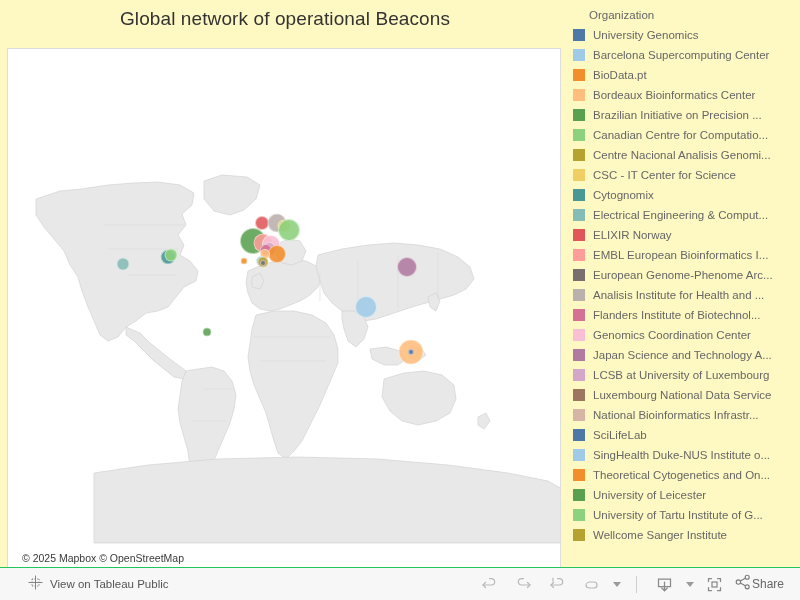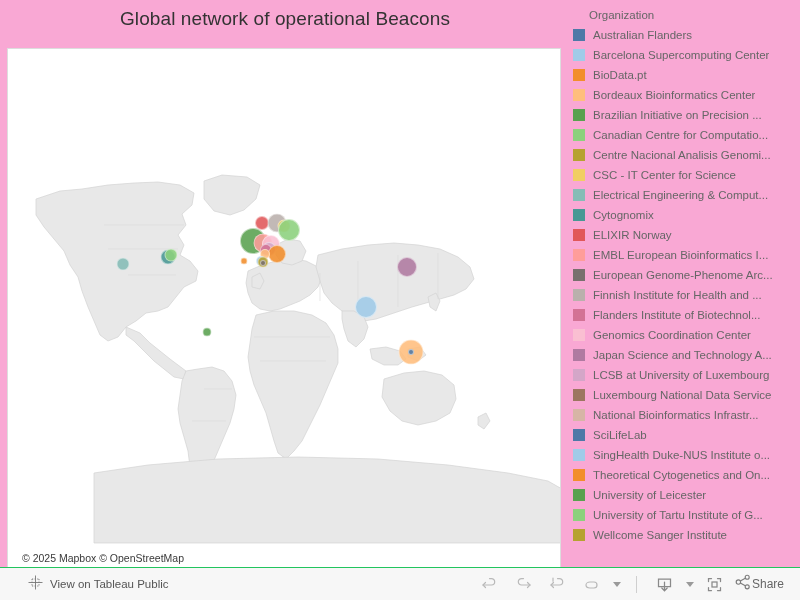--- a/index.html
+++ b/index.html
@@ -8,21 +8,21 @@
     width: 800px;
     height: 600px;
     background: #ffffff;
     font-family: "Liberation Sans", sans-serif;
     overflow: hidden;
   }
   #app {
     position: relative;
     width: 800px;
     height: 600px;
-    background: #f9a8d4;
+    background: #fef9c3;
   }
 
   
   .viz-title {
     position: absolute;
     left: 0;
     top: 8px;
     width: 570px;
     text-align: center;
     font-size: 19px;
@@ -274,21 +274,21 @@
     </div>
 
     <div class="attribution">© 2025 Mapbox  © OpenStreetMap</div>
   </div>
 
   <div class="legend">
     <div class="legend-title">Organization</div>
     <ul class="legend-list" id="legend-list">
         <li class="legend-item">
           <span class="legend-swatch" style="background: rgb(78, 121, 167);"></span>
-          <span class="legend-label">Australian Flanders</span>
+          <span class="legend-label">University Genomics</span>
         </li>
         <li class="legend-item">
           <span class="legend-swatch" style="background: rgb(160, 203, 232);"></span>
           <span class="legend-label">Barcelona Supercomputing Center</span>
         </li>
         <li class="legend-item">
           <span class="legend-swatch" style="background: rgb(242, 142, 43);"></span>
           <span class="legend-label">BioData.pt</span>
         </li>
         <li class="legend-item">
@@ -305,42 +305,42 @@
         </li>
         <li class="legend-item">
           <span class="legend-swatch" style="background: rgb(182, 162, 48);"></span>
           <span class="legend-label">Centre Nacional Analisis Genomi...</span>
         </li>
         <li class="legend-item">
           <span class="legend-swatch" style="background: rgb(241, 206, 99);"></span>
           <span class="legend-label">CSC - IT Center for Science</span>
         </li>
         <li class="legend-item">
+          <span class="legend-swatch" style="background: rgb(73, 152, 148);"></span>
+          <span class="legend-label">Cytognomix</span>
+        </li>
+        <li class="legend-item">
           <span class="legend-swatch" style="background: rgb(134, 188, 182);"></span>
           <span class="legend-label">Electrical Engineering &amp; Comput...</span>
         </li>
         <li class="legend-item">
-          <span class="legend-swatch" style="background: rgb(73, 152, 148);"></span>
-          <span class="legend-label">Cytognomix</span>
-        </li>
-        <li class="legend-item">
           <span class="legend-swatch" style="background: rgb(225, 87, 89);"></span>
           <span class="legend-label">ELIXIR Norway</span>
         </li>
         <li class="legend-item">
           <span class="legend-swatch" style="background: rgb(255, 157, 154);"></span>
           <span class="legend-label">EMBL European Bioinformatics I...</span>
         </li>
         <li class="legend-item">
           <span class="legend-swatch" style="background: rgb(121, 112, 110);"></span>
           <span class="legend-label">European Genome-Phenome Arc...</span>
         </li>
         <li class="legend-item">
           <span class="legend-swatch" style="background: rgb(186, 176, 172);"></span>
-          <span class="legend-label">Finnish Institute for Health and ...</span>
+          <span class="legend-label">Analisis Institute for Health and ...</span>
         </li>
         <li class="legend-item">
           <span class="legend-swatch" style="background: rgb(211, 114, 149);"></span>
           <span class="legend-label">Flanders Institute of Biotechnol...</span>
         </li>
         <li class="legend-item">
           <span class="legend-swatch" style="background: rgb(250, 191, 210);"></span>
           <span class="legend-label">Genomics Coordination Center</span>
         </li>
         <li class="legend-item">

